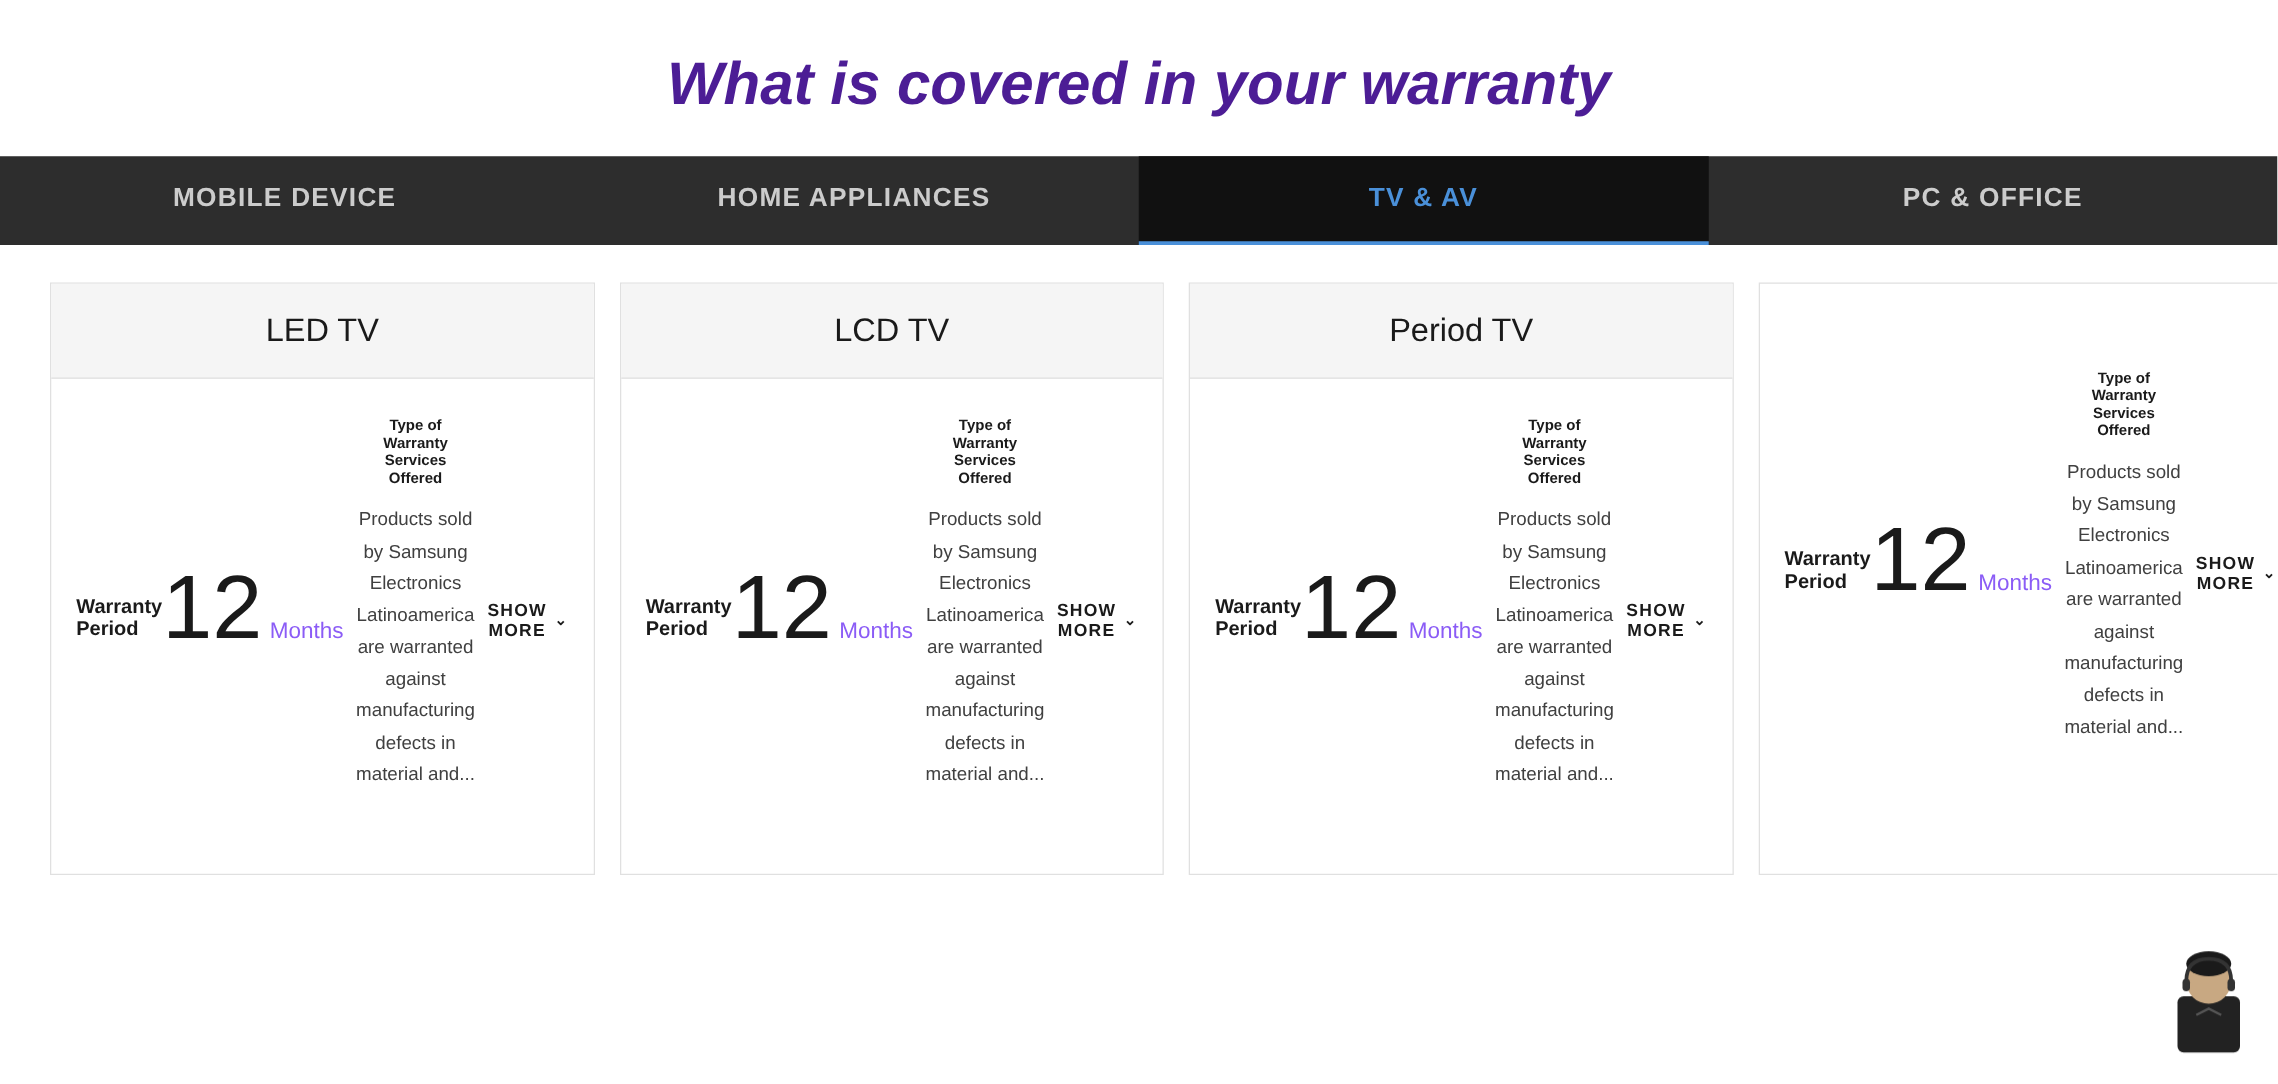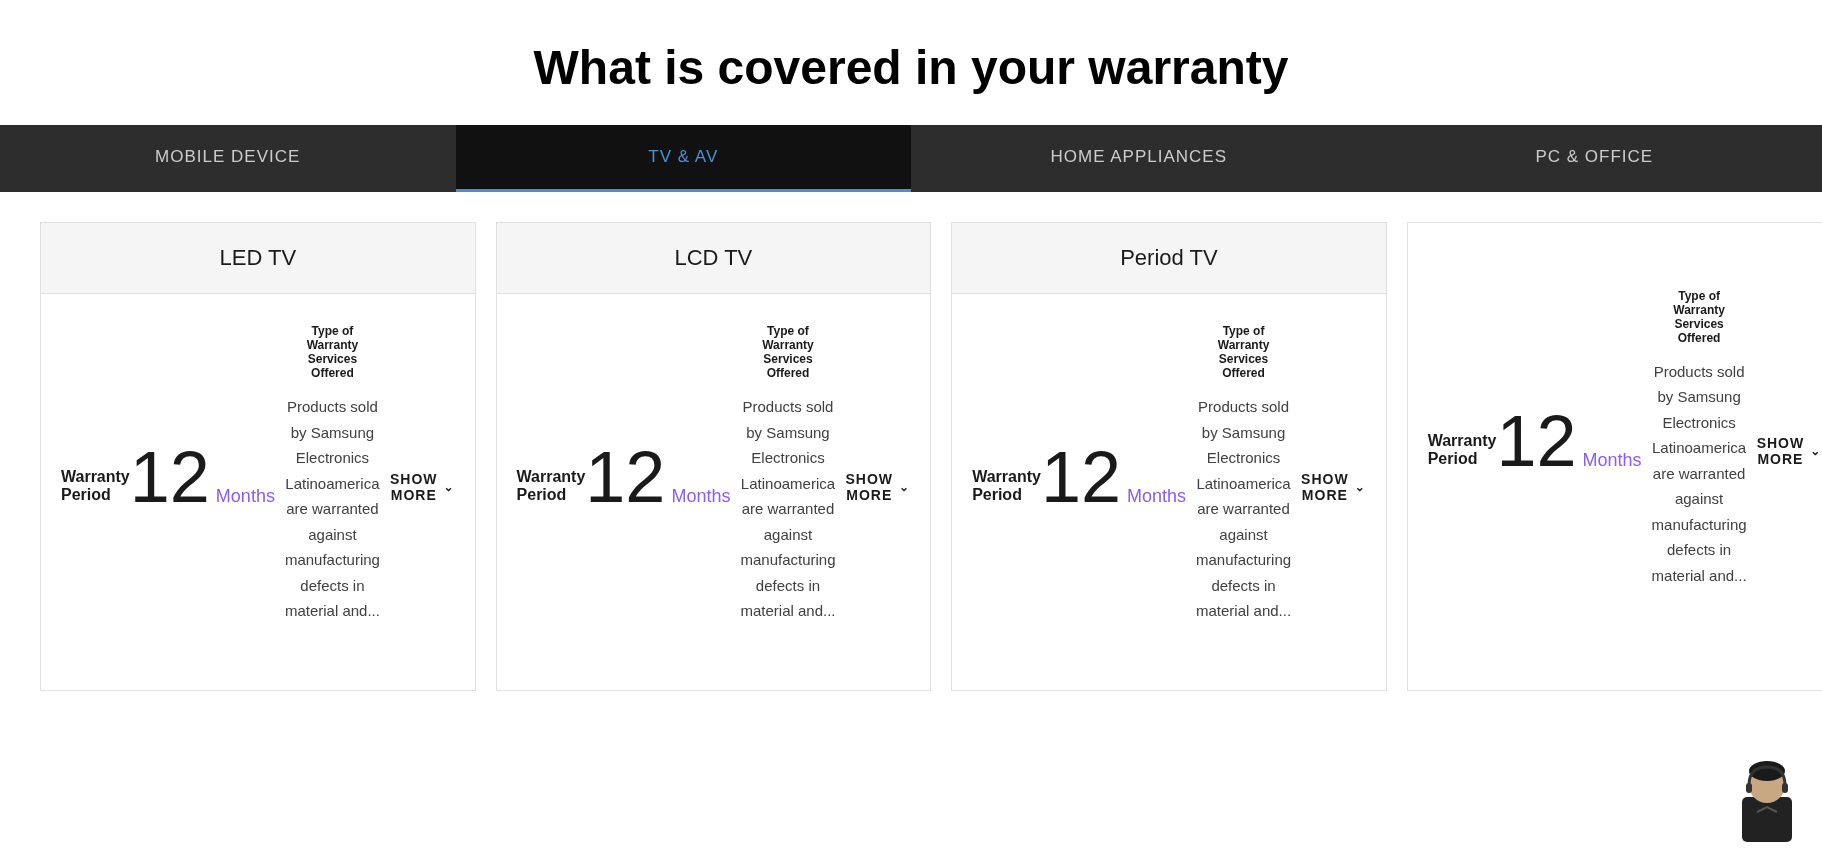--- a/index.html
+++ b/index.html
@@ -14,36 +14,37 @@
       color: #333;
       width: 1822px;
       min-height: 867px;
     }
 
     .page-title {
       text-align: center;
       font-size: 48px;
       font-weight: 700;
       padding: 40px 20px 30px;
-      color: #000000;
+      color: #4c1d95;
+      font-style: italic;
     }
 
     .tabs-nav {
       display: flex;
       background: #2d2d2d;
       width: 100%;
     }
 
     .tab-item {
       flex: 1;
       text-align: center;
       padding: 22px 10px;
       color: #ccc;
-      font-size: 17px;
-      font-weight: 400;
+      font-size: 21px;
+      font-weight: 700;
       letter-spacing: 1px;
       cursor: pointer;
       border-bottom: 3px solid transparent;
       text-transform: uppercase;
     }
 
     .tab-item.active {
       background: #111;
       color: #4a90d9;
       border-bottom: 3px solid #4a90d9;
@@ -66,21 +67,21 @@
     }
 
     .card-header {
       background: #f5f5f5;
       padding: 22px 20px;
       text-align: center;
       border-bottom: 1px solid #e0e0e0;
     }
 
     .card-title {
-      font-size: 22px;
+      font-size: 26px;
       font-weight: 400;
       color: #1a1a1a;
     }
 
     .card-body {
       padding: 30px 20px;
       display: flex;
       flex-direction: row;
       align-items: center;
       flex: 1;
@@ -170,22 +171,22 @@
       z-index: 999;
     }
   </style>
 </head>
 <body>
 
 <h1 class="page-title">What is covered in your warranty</h1>
 
 <nav class="tabs-nav">
   <div class="tab-item">MOBILE DEVICE</div>
+  <div class="tab-item">HOME APPLIANCES</div>
   <div class="tab-item active">TV &amp; AV</div>
-  <div class="tab-item">HOME APPLIANCES</div>
   <div class="tab-item">PC &amp; OFFICE</div>
 </nav>
 
 <div class="cards-container">
 
   <div class="warranty-card">
     <div class="card-header">
       <div class="card-title">LED TV</div>
     </div>
     <div class="card-body">

